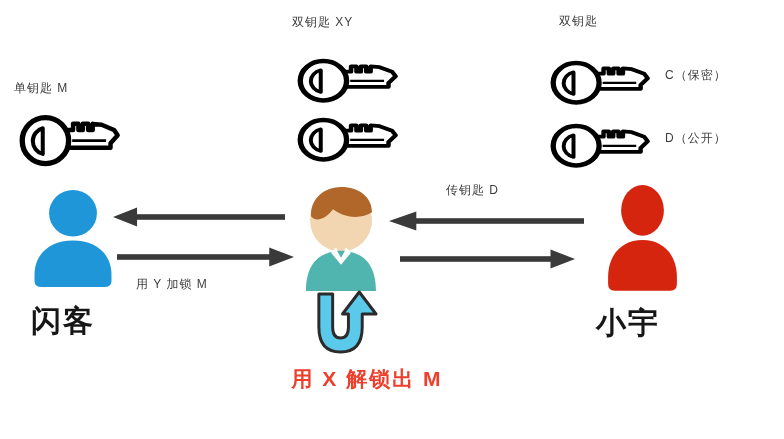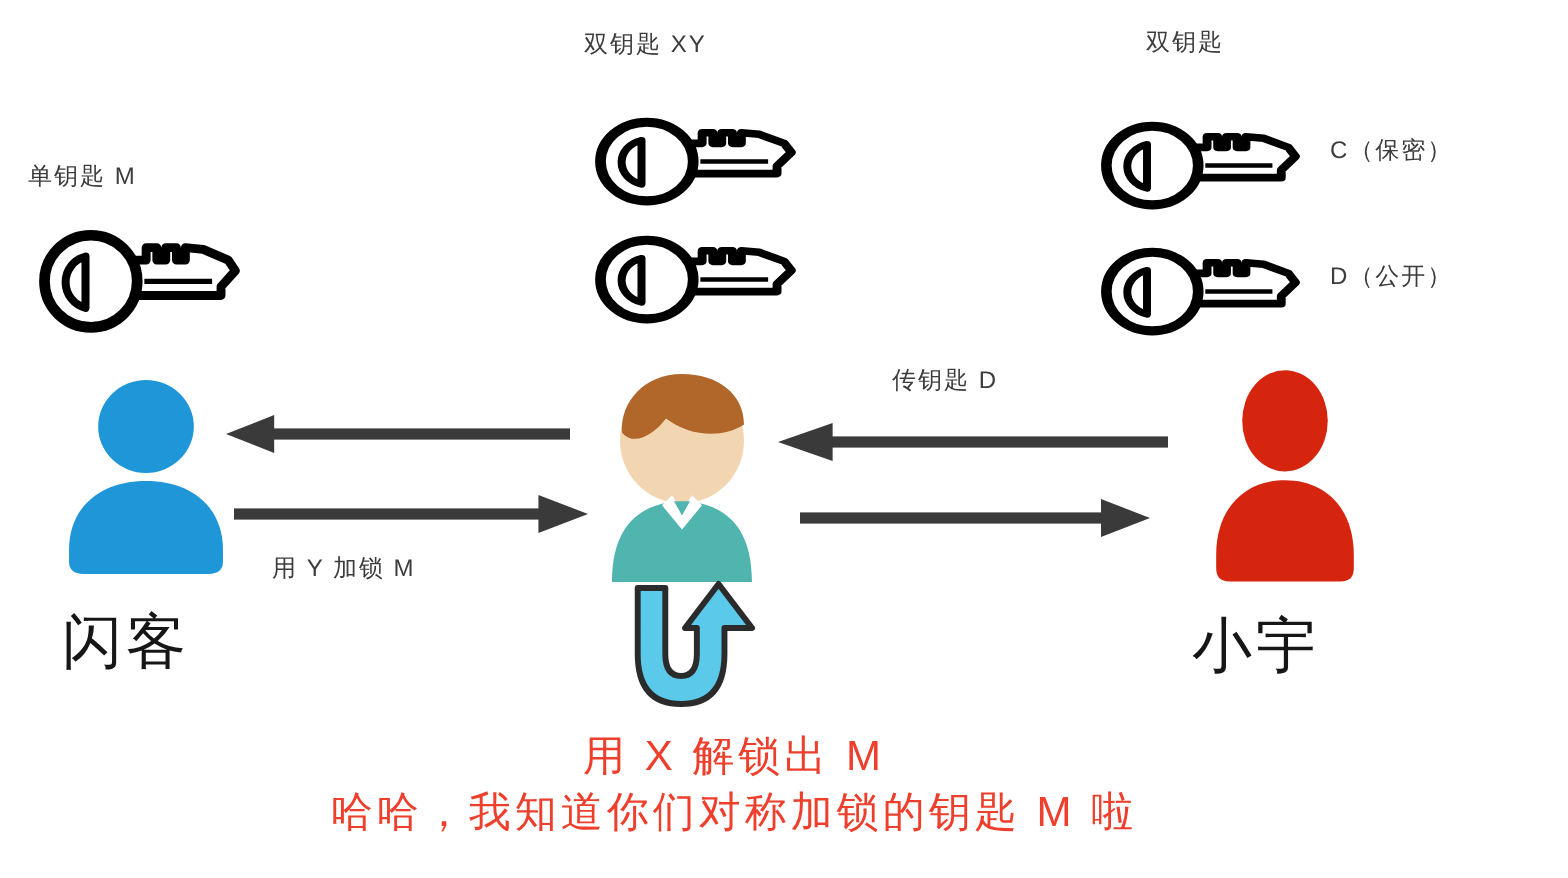--- a/index.html
+++ b/index.html
@@ -5,25 +5,25 @@
   :root{
     --arrow:#3a3a3a; --text-gray:#3c3c3c; --red-text:#ee3e2c;
     --person-left:#1e96d8; --person-right:#d6250f;
     --shirt-teal:#4fb5ae; --face-skin:#f2d6b2; --hair-brown:#b2672a; --uturn-cyan:#5bc9e9;
   }
   html,body{margin:0;padding:0;background:#fff;}
   .canvas{position:relative;width:784px;height:439px;background:#ffffff;overflow:hidden;
           font-family:"Liberation Sans","DejaVu Sans",sans-serif;}
   .abs{position:absolute;}
   .lbl{position:absolute;color:var(--text-gray);font-size:12px;white-space:nowrap;letter-spacing:1px;}
-  .name{position:absolute;color:#161616;font-size:30px;font-weight:400;white-space:nowrap;letter-spacing:2px;}
+  .name{position:absolute;color:#161616;font-size:30px;font-weight:700;white-space:nowrap;letter-spacing:2px;}
   .arrow{color:var(--arrow);}
   .arrow.left{transform:scaleX(-1);}
   .caption{position:absolute;left:0;top:365px;width:734px;text-align:center;
-           color:var(--red-text);font-weight:400;font-size:21px;line-height:28px;letter-spacing:2px;}
+           color:var(--red-text);font-weight:700;font-size:21px;line-height:28px;letter-spacing:2px;}
 </style>
 </head>
 <body>
 
 <svg width="0" height="0" style="position:absolute">
   <defs>
     <symbol id="sym-key" viewBox="0 0 120 70" preserveAspectRatio="none">
       <path d="M57,26 L64,26 L64,19 L70,19 L70,26 L75,26 L75,19 L81,19 L81,26 L86,26 L86,19 L96,20 L110,26 L114,32 L106,41 L106,46 L57,46 Z" fill="#fff" stroke="#000" stroke-width="5" stroke-linejoin="round"></path>
       <line x1="63" y1="38" x2="101" y2="38" stroke="#000" stroke-width="3"></line>
       <circle cx="33" cy="38" r="26" fill="#fff" stroke="#000" stroke-width="6"></circle>
@@ -58,21 +58,21 @@
     </svg>
 
   <div class="lbl" style="left:292px;top:14px">双钥匙 XY</div>
   <svg class="abs" style="left:294px;top:52px;width:107px;height:53px">
       <use href="#sym-key"></use>
     </svg>
   <svg class="abs" style="left:294px;top:111px;width:107px;height:53px">
       <use href="#sym-key"></use>
     </svg>
 
-  <div class="lbl" style="left:573px;top:13px">双钥匙</div>
+  <div class="lbl" style="left:559px;top:13px">双钥匙</div>
   <svg class="abs" style="left:547px;top:54px;width:106px;height:53px">
       <use href="#sym-key"></use>
     </svg>
   <div class="lbl" style="left:665px;top:67px">C（保密）</div>
   <svg class="abs" style="left:547px;top:117px;width:106px;height:53px">
       <use href="#sym-key"></use>
     </svg>
   <div class="lbl" style="left:665px;top:130px">D（公开）</div>
 
   <svg class="abs" style="left:21px;top:189px;width:104px;height:101px;color:var(--person-left)">
@@ -103,16 +103,15 @@
   <div class="lbl" style="left:136px;top:276px">用 Y 加锁 M</div>
   <svg class="abs arrow left" style="left:389px;top:211px;width:195px;height:20px">
       <use href="#sym-arrow"></use>
     </svg>
   <svg class="abs arrow" style="left:400px;top:249px;width:175px;height:20px">
       <use href="#sym-arrow"></use>
     </svg>
 
   <div class="caption">
     <div>用 X 解锁出 M</div>
-    <div>哈哈，我知道你们对称加锁的钥匙 M 啦</div>
   </div>
 
 </div>
 
 </body></html>

